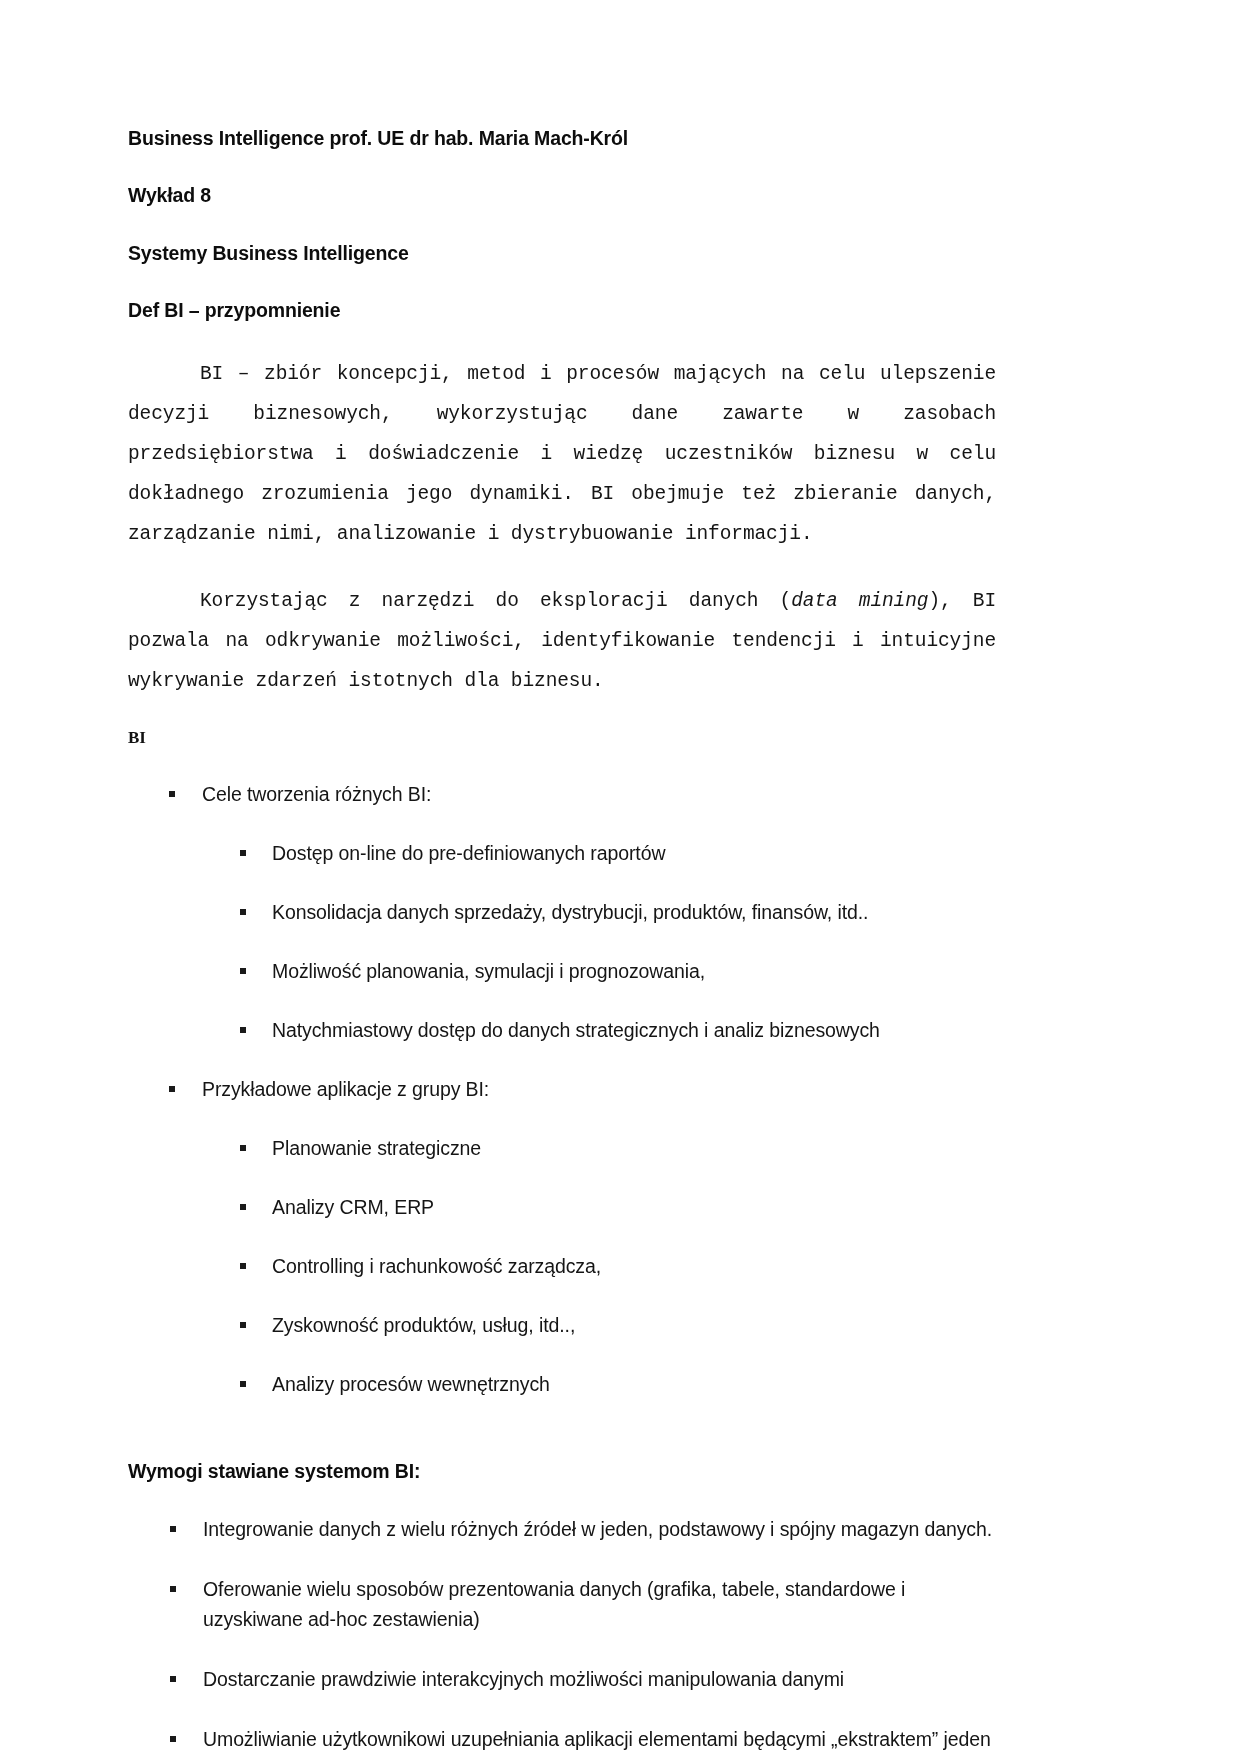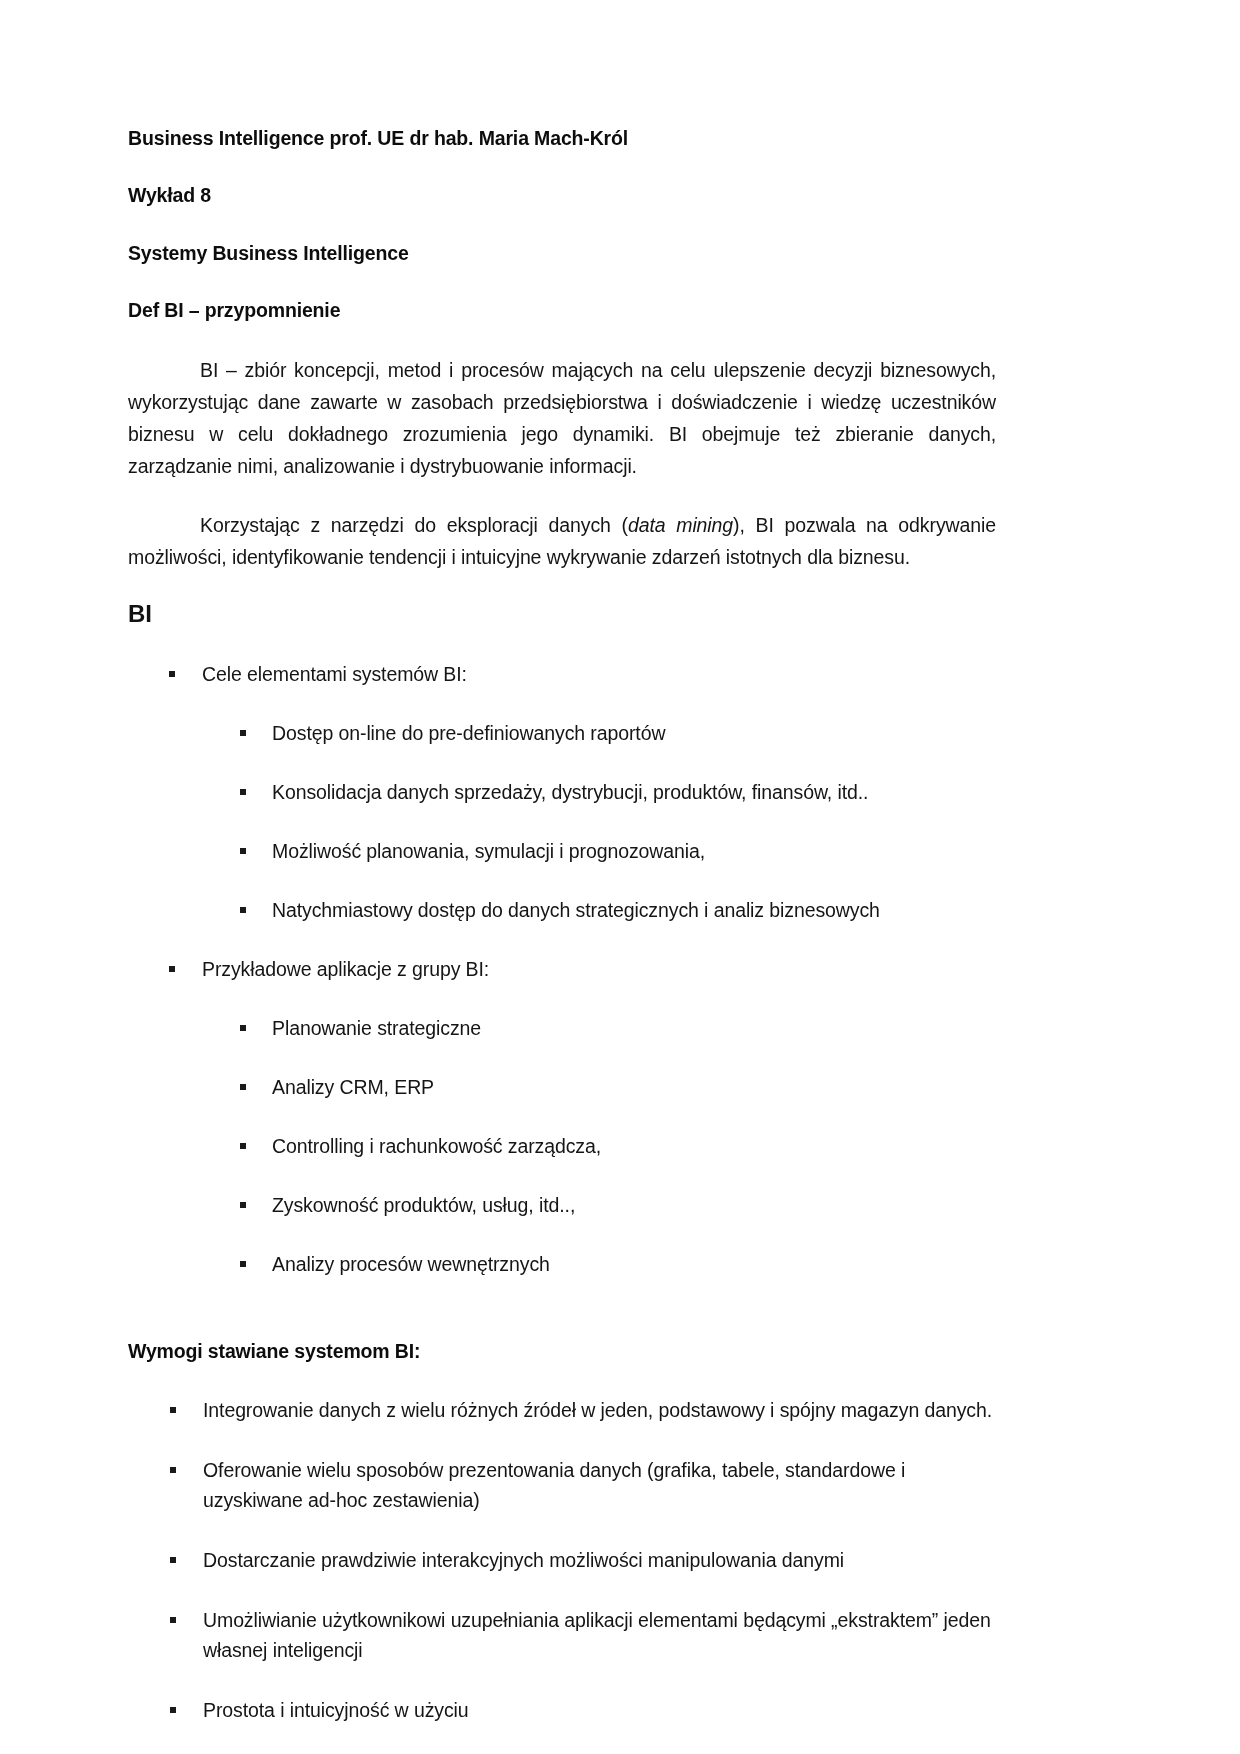--- a/index.html
+++ b/index.html
@@ -37,36 +37,38 @@
     margin: 0 0 33px 0;
     color: #0d0d0d;
   }
   .heading.tight {
     margin-bottom: 31px;
   }
 
   
   .para {
     font-size: 19.5px;
-    line-height: 32px;
+    line-height: 40px;
     text-align: justify;
     margin: 0 0 27px 0;
     text-indent: 72px;
     letter-spacing: -0.1px;
     color: #151515;
+    font-family: Liberation Mono, monospace;
   }
   .para .ital {
     font-style: italic;
   }
 
   .section-label {
     font-weight: bold;
-    font-size: 24px;
+    font-size: 17px;
     line-height: 1.2;
     margin: 0 0 31px 0;
+    font-family: Liberation Serif, serif;
   }
 
   
   .blist {
     list-style: none;
     margin: 0;
     padding: 0;
   }
   .bitem {
     position: relative;
@@ -138,21 +140,21 @@
     <p class="para">BI – zbiór koncepcji, metod i procesów mających na celu ulepszenie decyzji biznesowych, wykorzystując dane zawarte w zasobach przedsiębiorstwa i doświadczenie i wiedzę uczestników biznesu w celu dokładnego zrozumienia jego dynamiki. BI obejmuje też zbieranie danych, zarządzanie nimi, analizowanie i dystrybuowanie informacji.</p>
 
     <p class="para"><span>Korzystając z narzędzi do eksploracji danych (</span><span class="ital">data mining</span><span>), BI pozwala na odkrywanie możliwości, identyfikowanie tendencji i intuicyjne wykrywanie zdarzeń istotnych dla biznesu.</span></p>
 
     <div class="section-label">BI</div>
 
     <ul class="blist level1">
 
       <li class="bitem">
         <span class="bullet-sq"></span>
-        <span>Cele elementami systemów BI:</span>
+        <span>Cele tworzenia różnych BI:</span>
 
         <ul class="blist level2">
           <li class="bitem">
             <span class="bullet-sq"></span>
             <span>Dostęp on-line do pre-definiowanych raportów</span>
           </li>
           <li class="bitem">
             <span class="bullet-sq"></span>
             <span>Konsolidacja danych sprzedaży, dystrybucji, produktów, finansów, itd..</span>
           </li>

